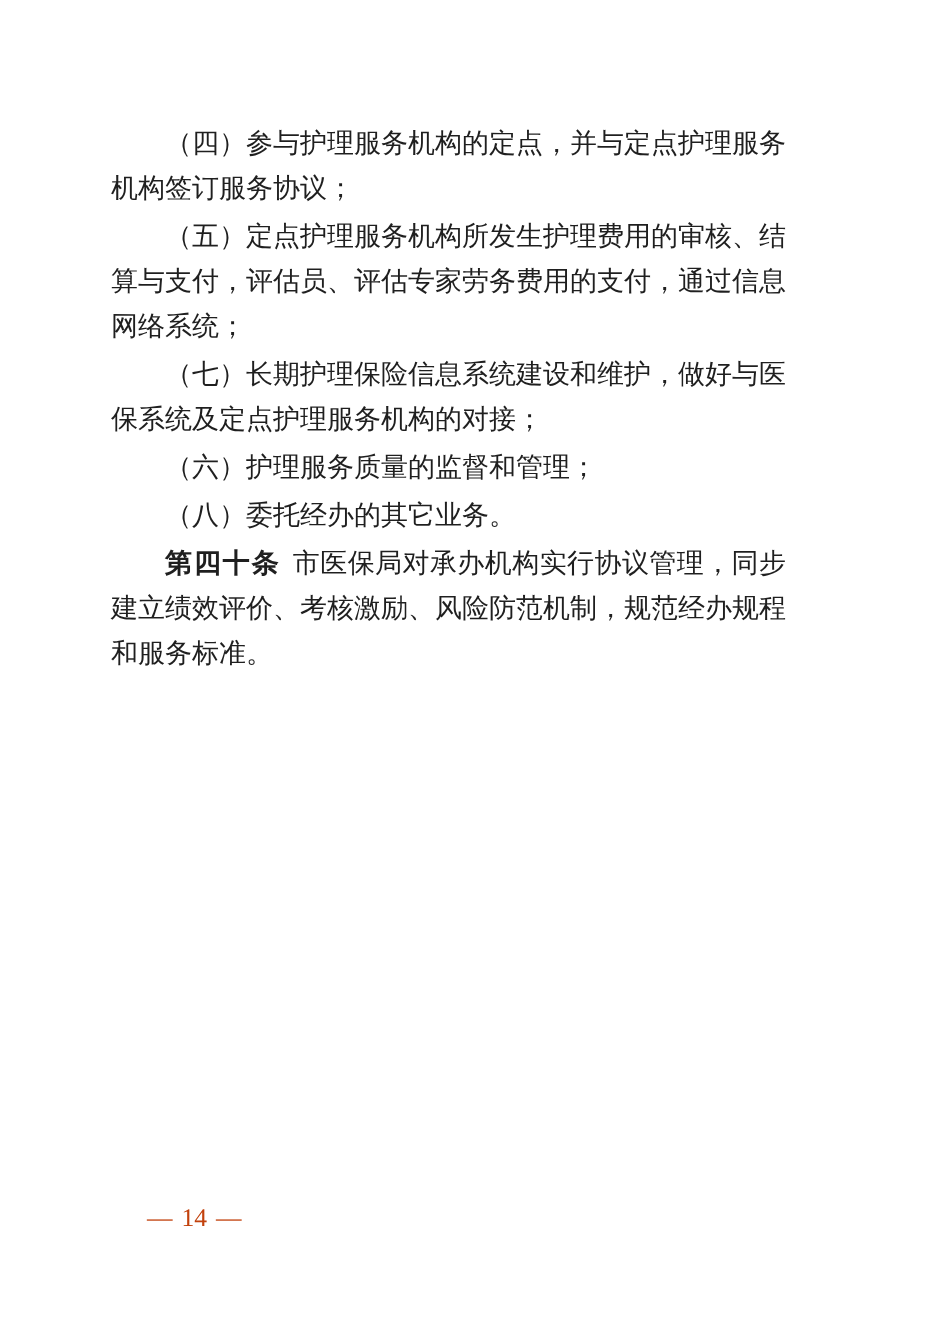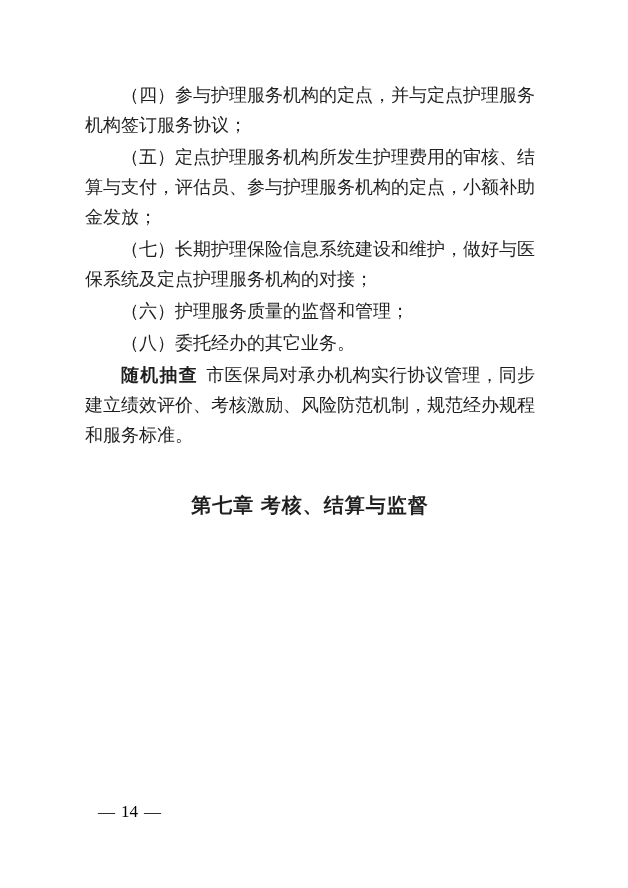--- a/index.html
+++ b/index.html
@@ -11,21 +11,21 @@
     position: relative;
     width: 628px;
     height: 888px;
     background: #ffffff;
     overflow: hidden;
     font-family: "Liberation Serif", "DejaVu Serif", serif;
     color: #1f1f1f;
   }
   .content {
     position: absolute;
-    left: 85px;
+    left: 74px;
     top: 80px;
     width: 450px;
     font-size: 18px;
     line-height: 30px;
     text-align: justify;
     text-justify: inter-ideograph;
   }
   .para {
     margin: 0 0 2px 0;
     text-indent: 2em;
@@ -44,49 +44,48 @@
     text-indent: 0;
     margin: 40px 0 5px 0;
     letter-spacing: 1px;
   }
   .footer {
     position: absolute;
     left: 92px;
     top: 801px;
     font-size: 17px;
     line-height: 22px;
-    color: #000000;
+    color: #c2410c;
   }
   .footer .dash {
     letter-spacing: 0;
     padding: 0 6px;
   }
 </style>
 </head>
 <body>
 
 <div class="page">
   <div class="content">
 
     <p class="para">（四）参与护理服务机构的定点，并与定点护理服务机构签订服务协议；</p>
 
-    <p class="para">（五）定点护理服务机构所发生护理费用的审核、结算与支付，评估员、参与护理服务机构的定点，小额补助金发放；</p>
+    <p class="para">（五）定点护理服务机构所发生护理费用的审核、结算与支付，评估员、评估专家劳务费用的支付，通过信息网络系统；</p>
 
     <p class="para">（七）长期护理保险信息系统建设和维护，做好与医保系统及定点护理服务机构的对接；</p>
 
     <p class="para">（六）护理服务质量的监督和管理；</p>
 
     <p class="para">（八）委托经办的其它业务。</p>
 
 
     <p class="para">
-      <span class="article-label">随机抽查</span><span>市医保局对承办机构实行协议管理，同步建立绩效评价、考核激励、风险防范机制，规范经办规程和服务标准。</span>
+      <span class="article-label">第四十条</span><span>市医保局对承办机构实行协议管理，同步建立绩效评价、考核激励、风险防范机制，规范经办规程和服务标准。</span>
     </p>
 
-    <h2 class="chapter-heading">第七章 考核、结算与监督</h2>
 
 
 
   </div>
 
   <div class="footer">
     <span class="dash">—</span><span>14</span><span class="dash">—</span>
   </div>
 </div>
 

